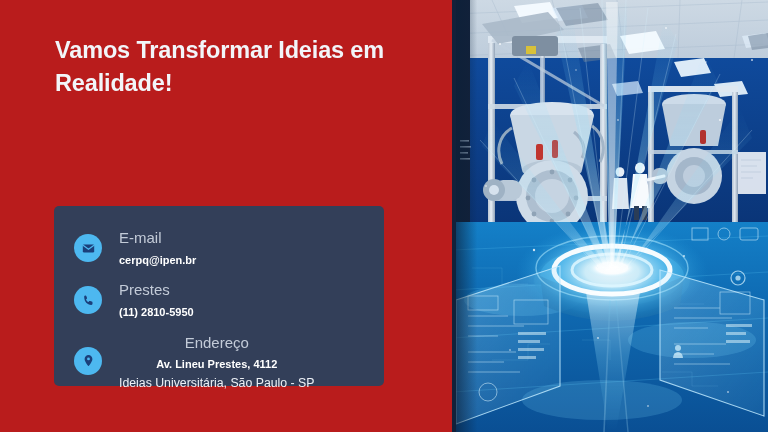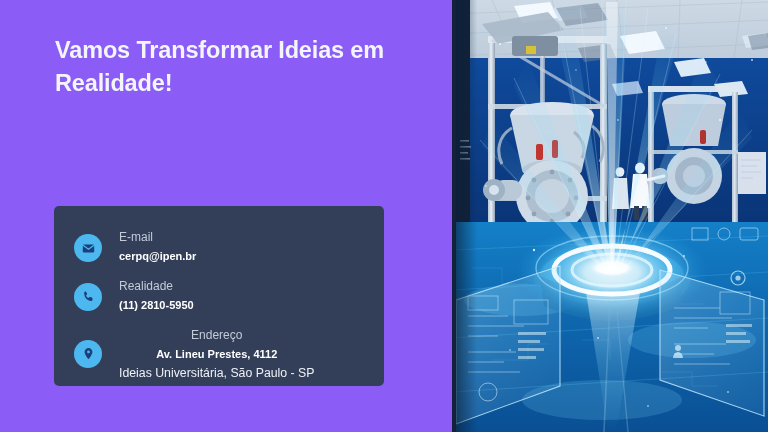--- a/index.html
+++ b/index.html
@@ -18,21 +18,21 @@
     height: 432px;
     background: #1b2840;
     display: flex;
   }
 
   
   .left-panel {
     position: relative;
     width: 452px;
     height: 432px;
-    background: #8b5cf6;
+    background: #b91c1c;
     flex: 0 0 452px;
   }
 
   .headline {
     position: absolute;
     left: 55px;
     top: 34px;
     width: 350px;
     font-size: 23.5px;
     font-weight: bold;
@@ -85,21 +85,21 @@
     margin-top: 8px;
   }
   .icon-badge svg { display: block; }
 
   .row-text {
     margin-left: 17px;
     padding-top: 1px;
   }
 
   .row-label {
-    font-size: 12px;
+    font-size: 15px;
     color: #c3cbd8;
     line-height: 1.5;
     font-weight: normal;
   }
 
   .row-value {
     font-size: 11px;
     color: #ffffff;
     font-weight: bold;
     line-height: 1.45;
@@ -154,21 +154,21 @@
         </span>
       </div>
 
       <div class="contact-row row-phone">
         <span class="icon-badge">
           <svg width="13" height="13" viewBox="0 0 24 24" aria-hidden="true">
             <path d="M6.2 2.6c1 0 1.6.5 1.9 1.4l1.1 3c.3.8.1 1.5-.6 2l-1.3 1c.9 2.1 2.6 3.8 4.7 4.8l1-1.3c.5-.7 1.2-.9 2-.6l3 1.1c.9.3 1.4.9 1.4 1.9v2.3c0 1.3-1 2.3-2.3 2.2C9.4 19.7 4.3 14.6 4 5.1c0-1.3 1-2.5 2.2-2.5z" fill="#1b3f7a"></path>
           </svg>
         </span>
         <span class="row-text">
-          <span class="row-label">Realidade</span><br>
+          <span class="row-label">Prestes</span><br>
           <span class="row-value">(11) 2810-5950</span>
         </span>
       </div>
 
       <div class="contact-row row-addr">
         <span class="icon-badge">
           <svg width="13" height="13" viewBox="0 0 24 24" aria-hidden="true">
             <path d="M12 1.8c-4 0-7.2 3.2-7.2 7.2 0 5.4 7.2 13.2 7.2 13.2s7.2-7.8 7.2-13.2c0-4-3.2-7.2-7.2-7.2z" fill="#1b3f7a"></path>
             <circle cx="12" cy="9" r="2.6" fill="#4db8f0"></circle>
           </svg>

